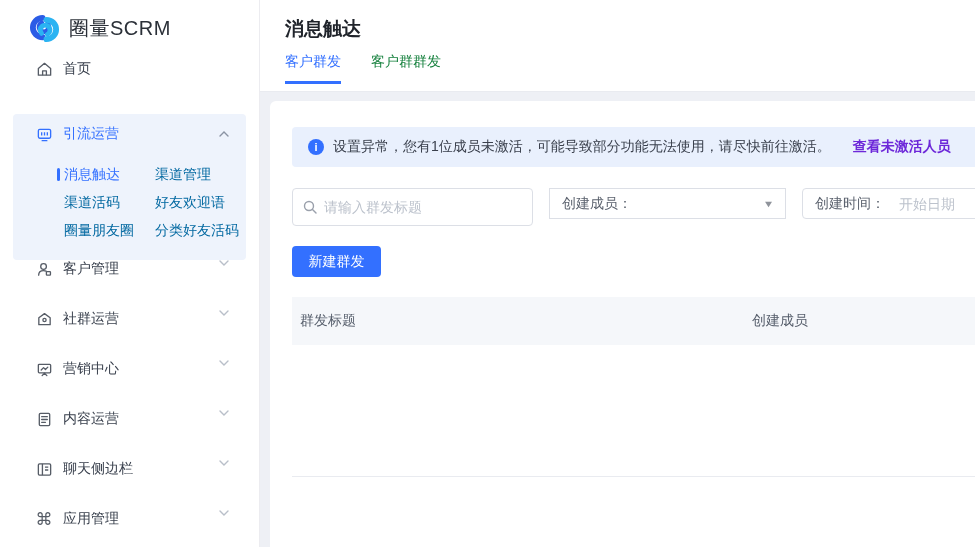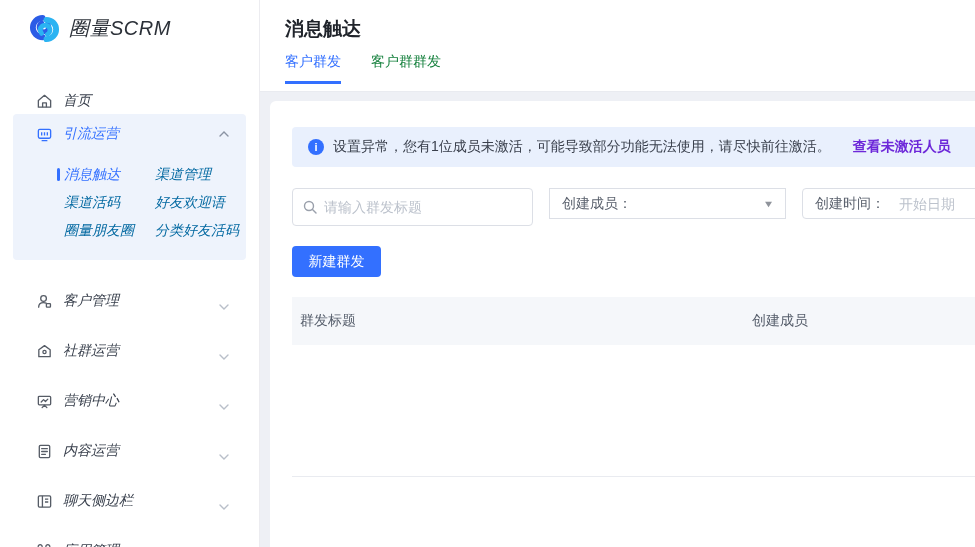--- a/index.html
+++ b/index.html
@@ -1,25 +1,25 @@
 <!DOCTYPE html>
 <html><head>
 <meta charset="utf-8">
 <style>
   * { margin:0; padding:0; box-sizing:border-box; }
   html,body { width:975px; height:547px; overflow:hidden; background:#fff;
     font-family:"Liberation Sans","DejaVu Sans",sans-serif; }
   .app { display:flex; width:975px; height:547px; }
 
   
-  .sidebar { width:260px; flex-shrink:0; background:#fff; border-right:1px solid #ececf0;font-style:italic; }
+  .sidebar { width:260px; flex-shrink:0; background:#fff; border-right:1px solid #ececf0; }
   .logo { display:flex; align-items:center; gap:9px; padding:13px 0 0 29px; }
   .logo-name { font-size:20px; font-weight:500; color:#2b3038; letter-spacing:0.5px; }
   .nav { margin-top:16px; }
-  .nav-item { height:50px; display:flex; align-items:flex-end; padding:0 30px 0 35px; cursor:pointer; color:#39404d; font-size:14px; }
+  .nav-item { height:50px; display:flex; align-items:flex-start; padding:0 30px 0 35px; cursor:pointer; color:#39404d; font-size:14px; }
   .nav-item .ic { width:18px; height:18px; margin-right:10px; display:flex; align-items:center; justify-content:center; color:#565c66; }
   .nav-item .lbl { flex:1; }
   .chev { color:#b9bfc9; display:flex; }
   .group { margin:4px 13px 0 13px; background:#eef3fc; border-radius:4px; padding-bottom:16px; }
   .group-header { height:40px; display:flex; align-items:center; padding:0 17px 0 22px; cursor:pointer; font-size:14px; color:#3370ff; }
   .group-header .ic { width:18px; height:18px; margin-right:10px; display:flex; align-items:center; justify-content:center; color:#3370ff; }
   .group-header .lbl { flex:1; }
   .group-header .chev { color:#8a93a3; }
   .submenu { display:grid; grid-template-columns:91px auto; margin:6px 0 0 51px; }
   .submenu-item { position:relative; height:28px; line-height:28px; font-size:14px; color:#0369a1; cursor:pointer; white-space:nowrap; }

